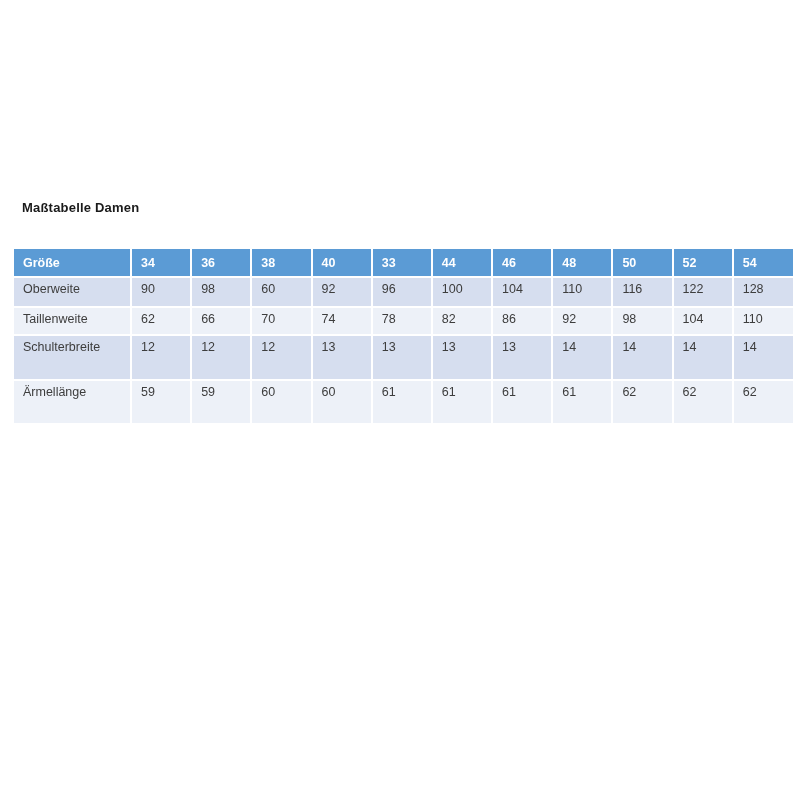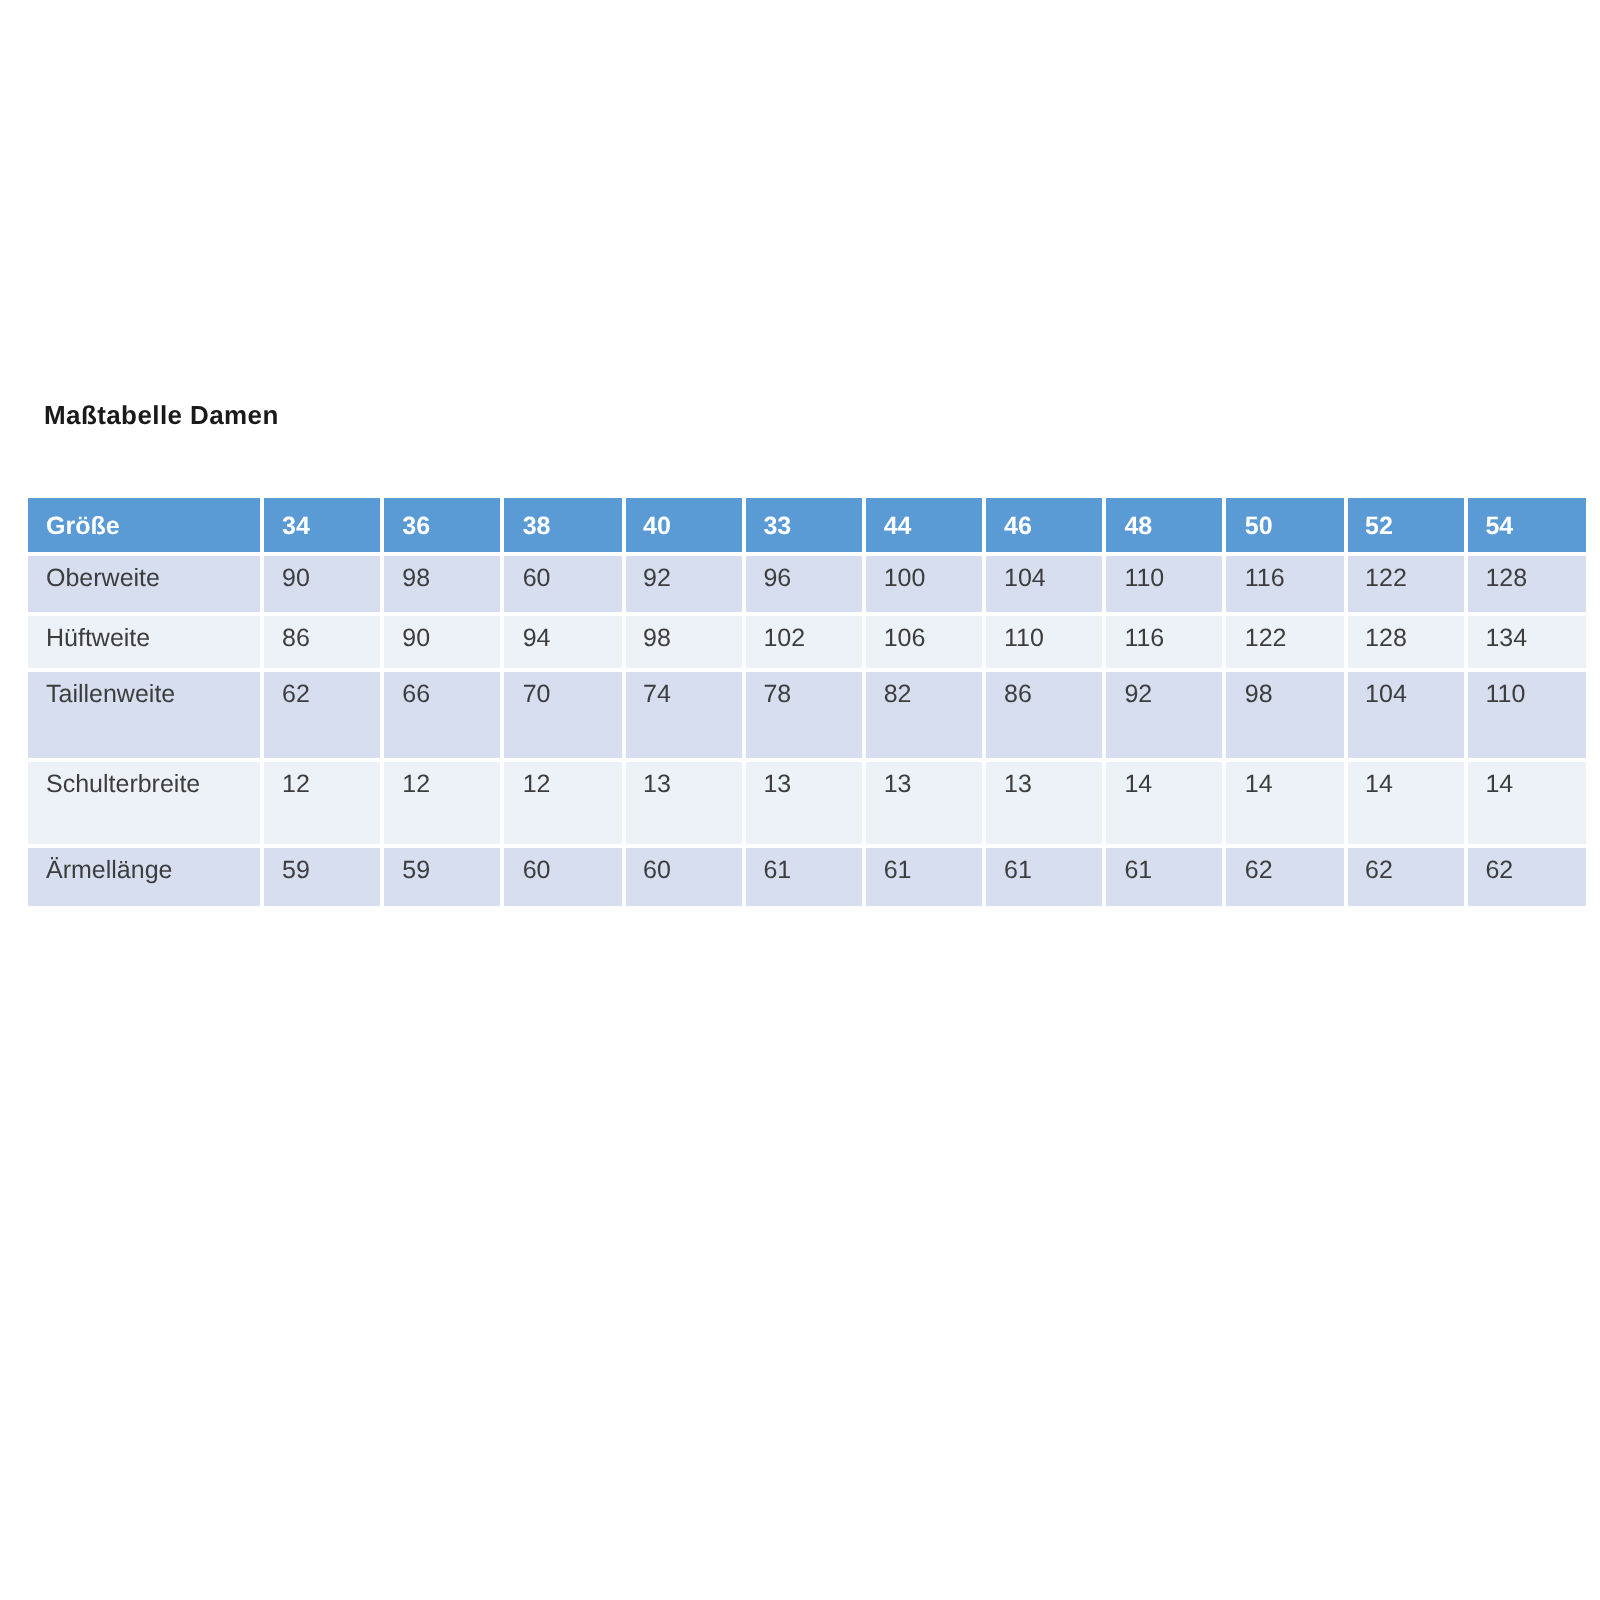--- a/index.html
+++ b/index.html
@@ -106,34 +106,20 @@
           <td>92</td>
           <td>96</td>
           <td>100</td>
           <td>104</td>
           <td>110</td>
           <td>116</td>
           <td>122</td>
           <td>128</td>
         </tr>
         <tr>
-          <td>Hüftweite</td>
-          <td>86</td>
-          <td>90</td>
-          <td>94</td>
-          <td>98</td>
-          <td>102</td>
-          <td>106</td>
-          <td>110</td>
-          <td>116</td>
-          <td>122</td>
-          <td>128</td>
-          <td>134</td>
-        </tr>
-        <tr>
           <td>Taillenweite</td>
           <td>62</td>
           <td>66</td>
           <td>70</td>
           <td>74</td>
           <td>78</td>
           <td>82</td>
           <td>86</td>
           <td>92</td>
           <td>98</td>

